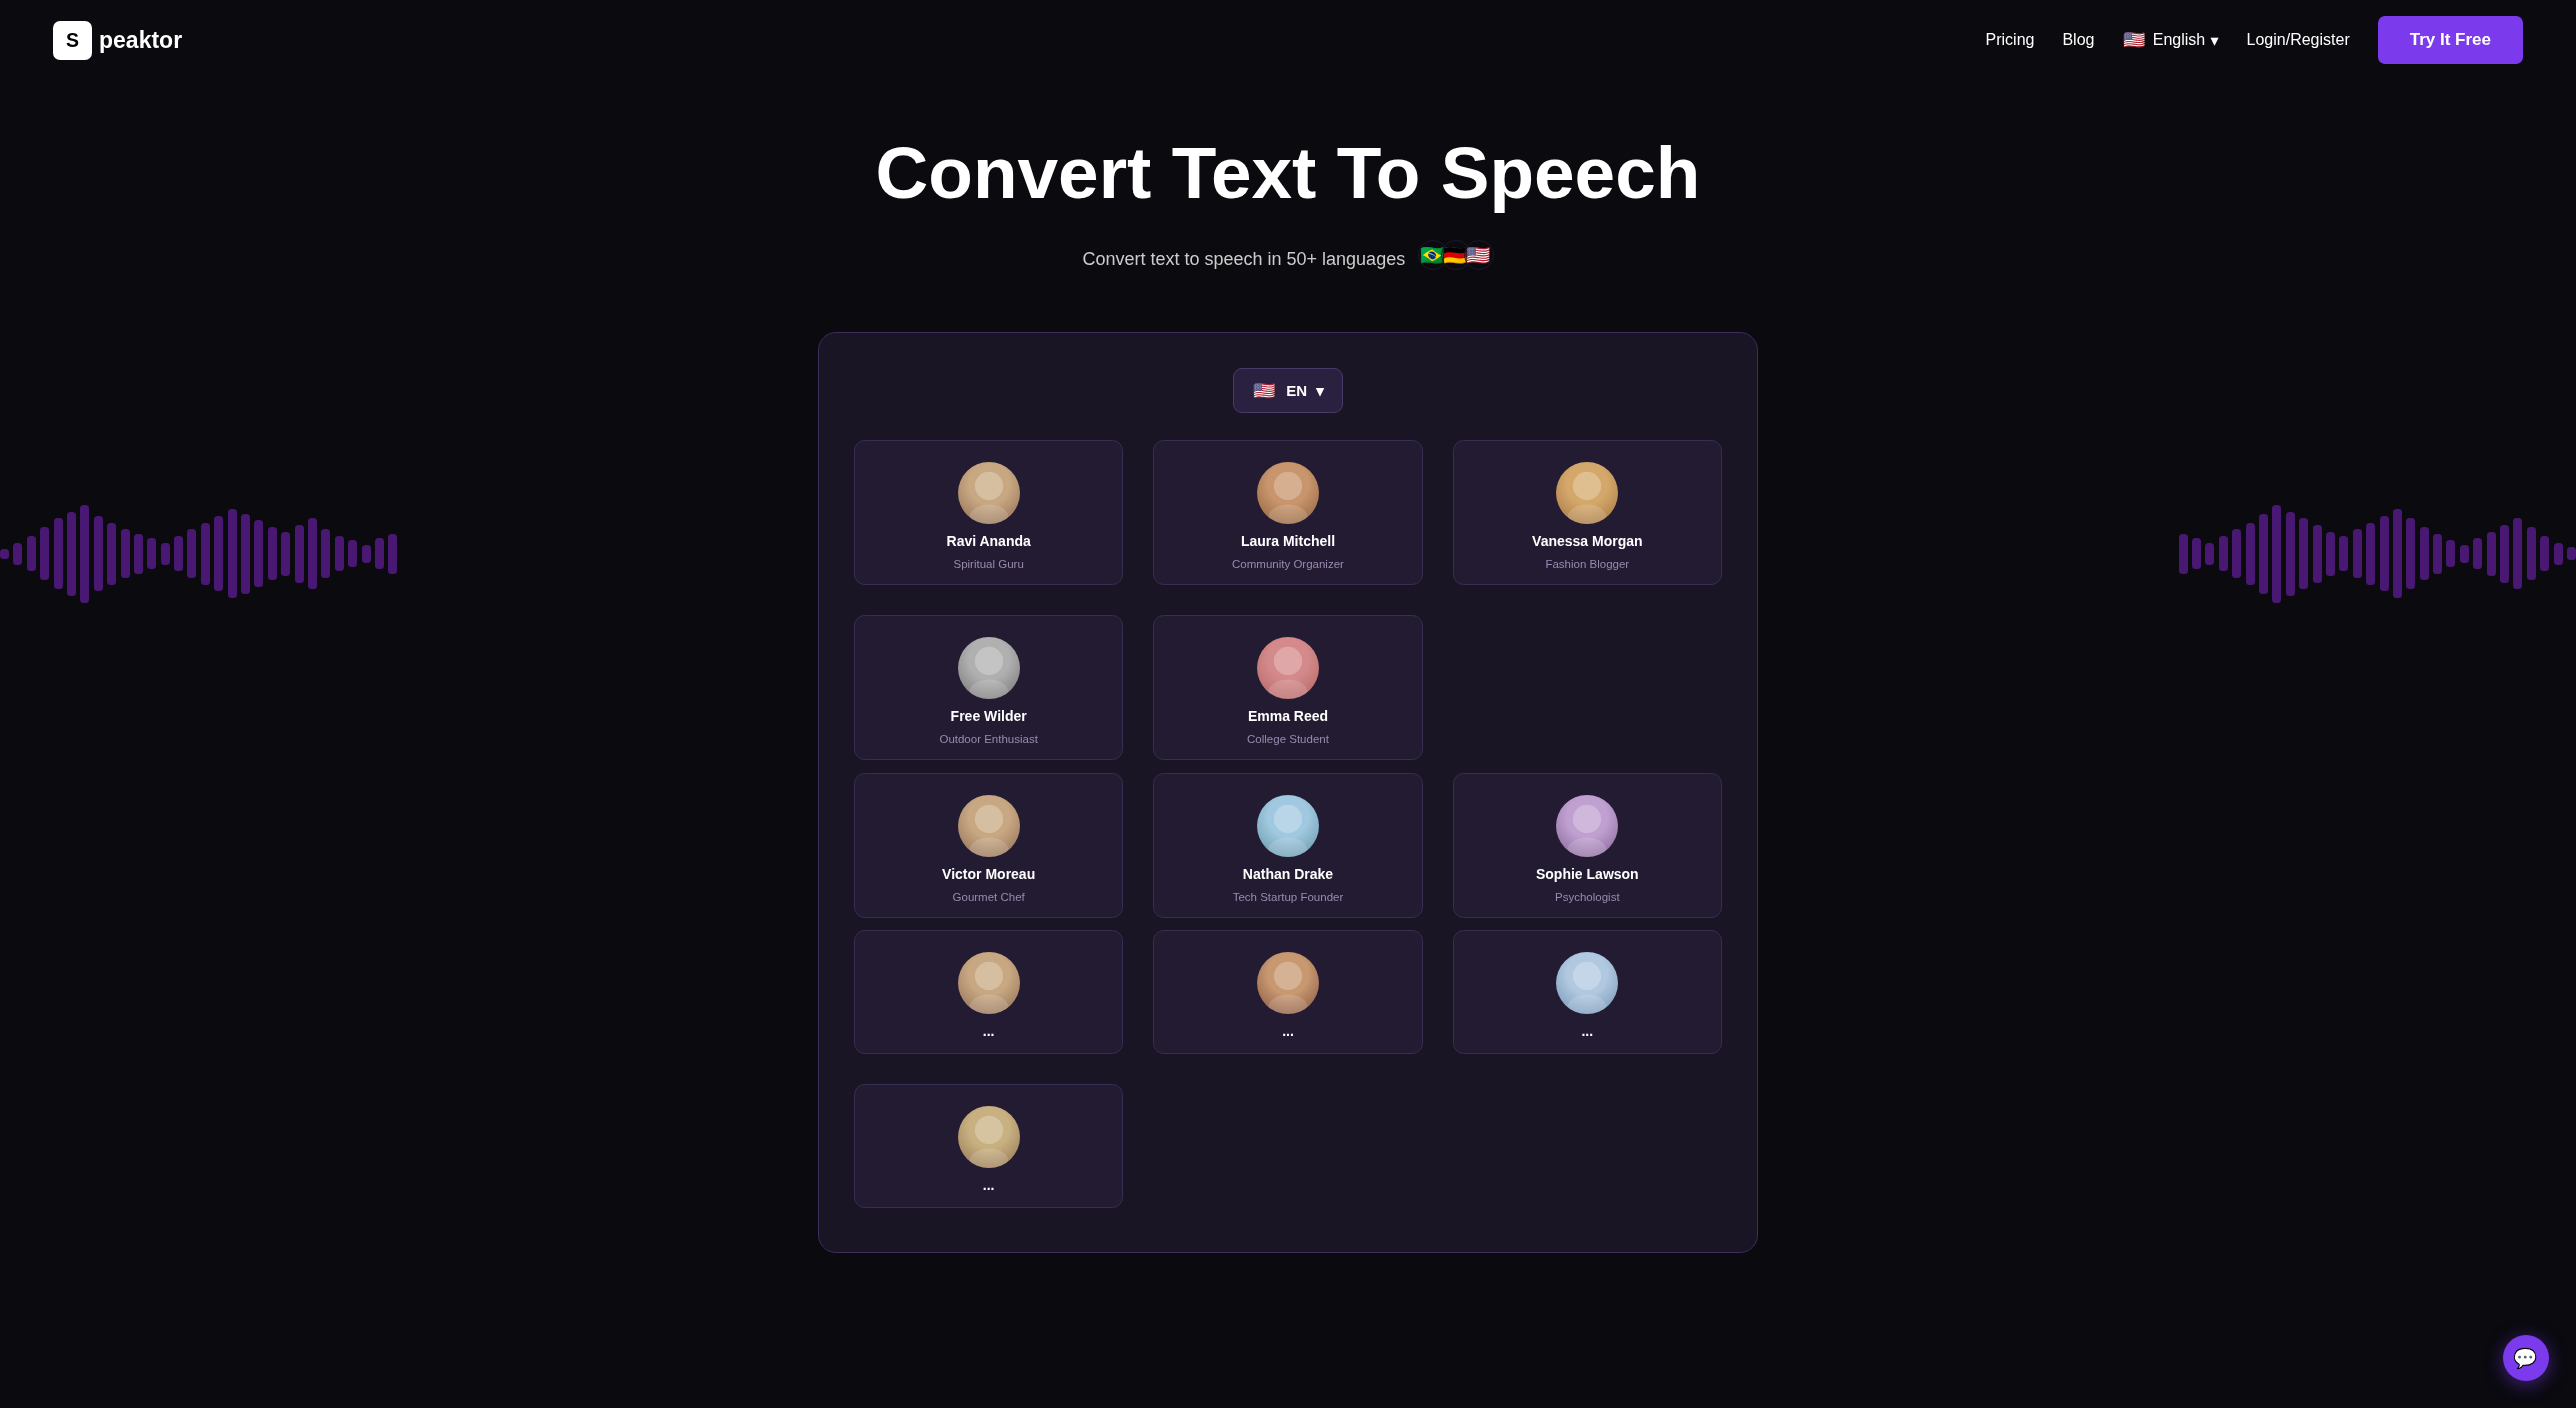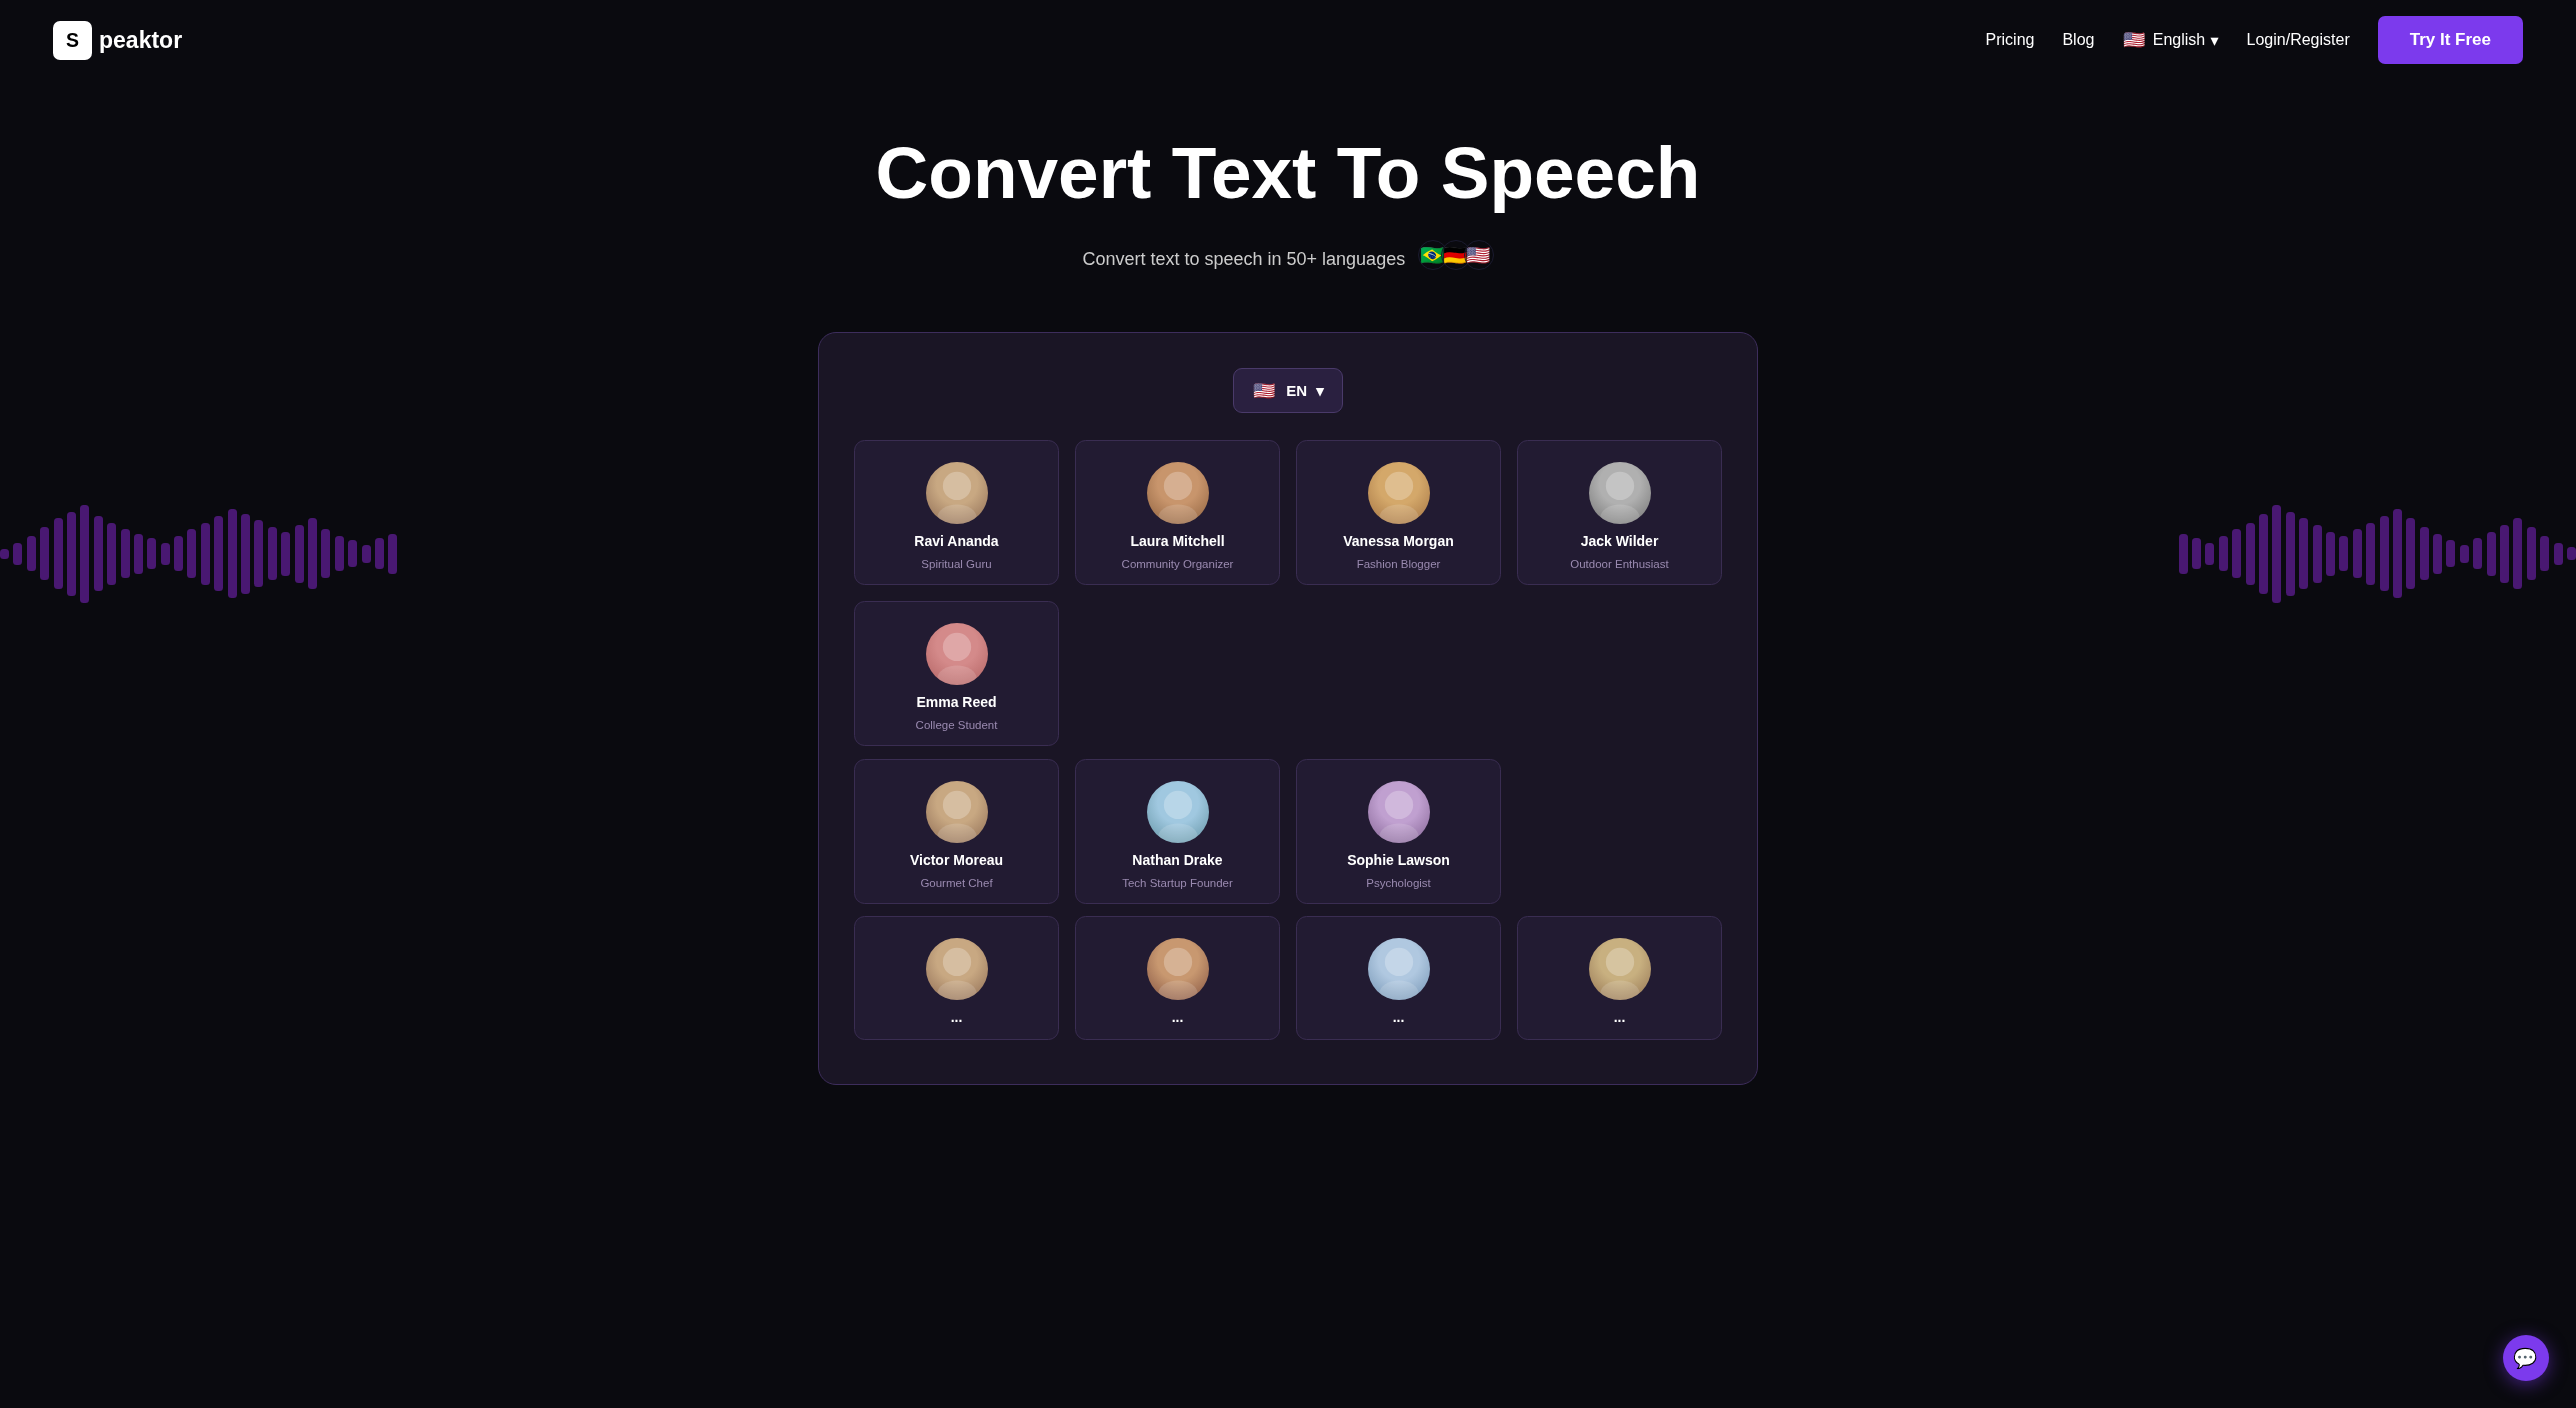--- a/index.html
+++ b/index.html
@@ -178,22 +178,22 @@
       padding: 9px 18px;
       color: #fff;
       font-size: 15px;
       font-weight: 600;
       cursor: pointer;
     }
 
     
     .voice-grid {
       display: grid;
-      grid-template-columns: repeat(4, 1fr);
-      gap: 16px;
+      grid-template-columns: repeat(3, 1fr);
+      gap: 30px;
     }
     .voice-card {
       background: #221b32;
       border: 1.3px solid #3a2d52;
       border-radius: 10.6px;
       padding: 21px 14px 14px;
       display: flex;
       flex-direction: column;
       align-items: center;
       gap: 9px;
@@ -375,21 +375,21 @@
           <div class="voice-name">Vanessa Morgan</div>
           <div class="voice-role">Fashion Blogger</div>
         </div>
         <div class="voice-card">
           <div class="avatar av-jack" style="font-size: 27px; display: flex; align-items: center; justify-content: center;">
             <svg width="62" height="62" viewBox="0 0 70 70">
       <circle cx="35" cy="27" r="16" fill="rgba(255,255,255,0.25)"></circle>
       <ellipse cx="35" cy="62" rx="22" ry="14" fill="rgba(255,255,255,0.15)"></ellipse>
     </svg>
           </div>
-          <div class="voice-name">Jack Wilder</div>
+          <div class="voice-name">Free Wilder</div>
           <div class="voice-role">Outdoor Enthusiast</div>
         </div>
         <div class="voice-card">
           <div class="avatar av-emma" style="font-size: 27px; display: flex; align-items: center; justify-content: center;">
             <svg width="62" height="62" viewBox="0 0 70 70">
       <circle cx="35" cy="27" r="16" fill="rgba(255,255,255,0.25)"></circle>
       <ellipse cx="35" cy="62" rx="22" ry="14" fill="rgba(255,255,255,0.15)"></ellipse>
     </svg>
           </div>
           <div class="voice-name">Emma Reed</div>

